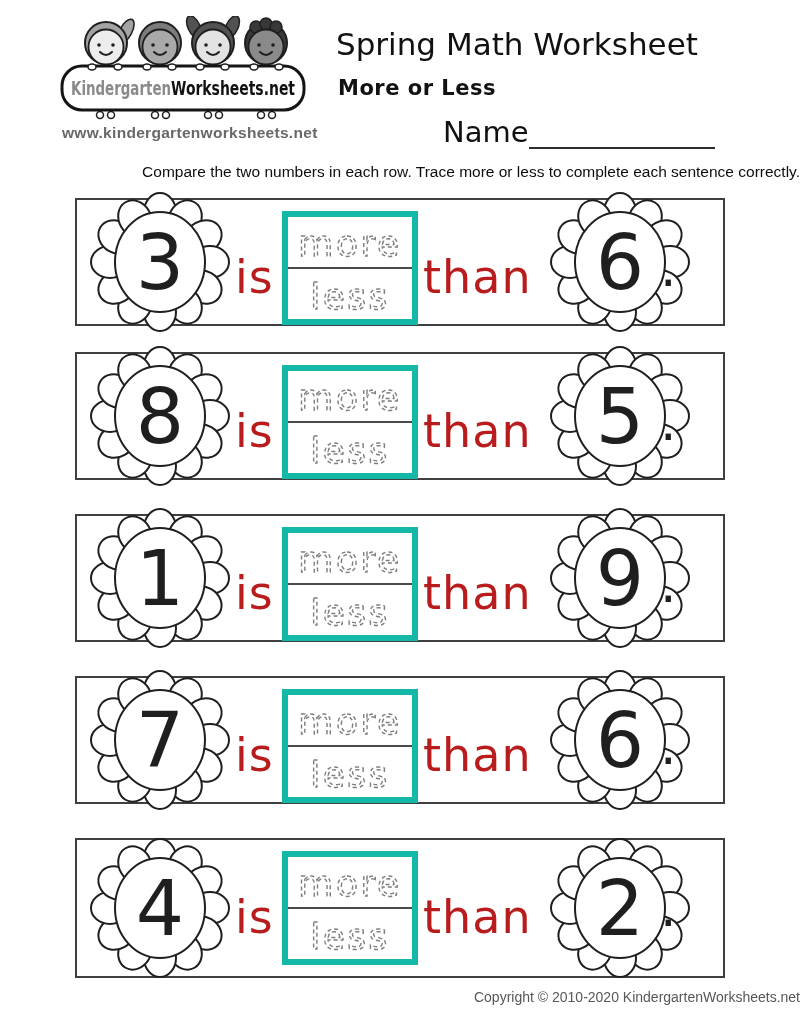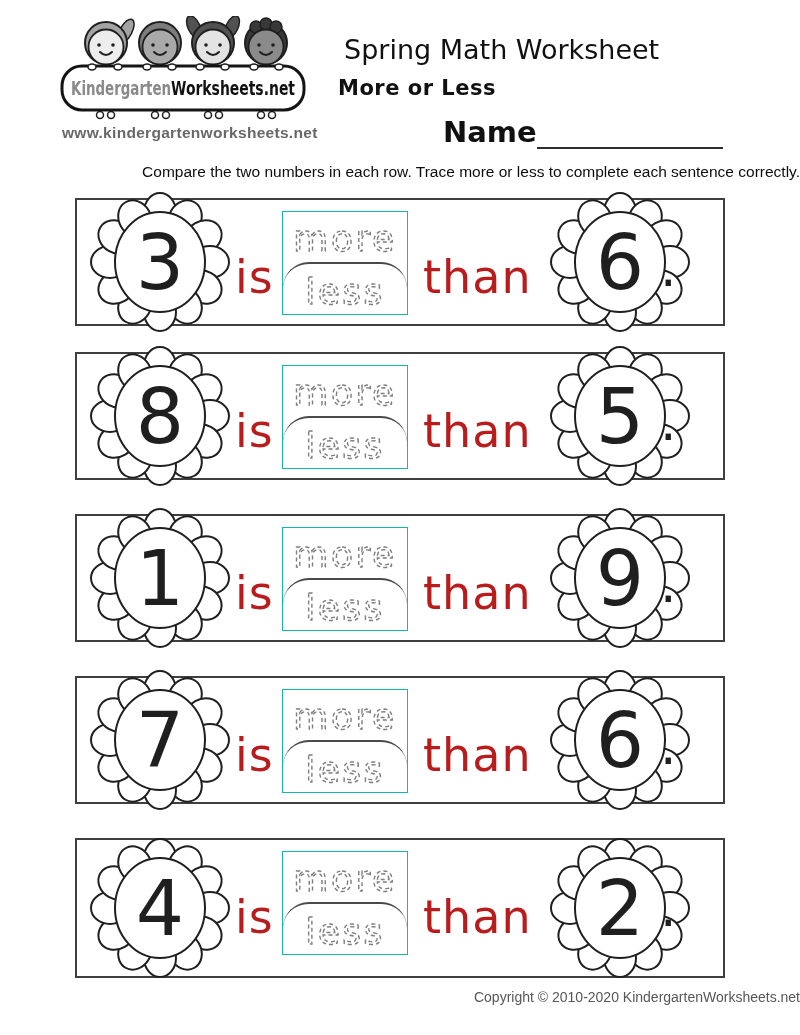--- a/index.html
+++ b/index.html
@@ -6,25 +6,25 @@
   .page{position:relative;width:800px;height:1035px;background:#ffffff;overflow:hidden;
         font-family:"Liberation Sans",sans-serif;color:#1c1c1c;}
 
   
   .logo-svg{position:absolute;left:58px;top:16px;width:250px;height:122px;}
   .logo-text{font-family:"DejaVu Sans",sans-serif;font-weight:bold;font-size:20px;}
   .lg{fill:#8a8a8a;}
   .lb{fill:#111111;}
   .url{position:absolute;left:62px;top:124px;width:246px;text-align:center;
        font-size:15.5px;letter-spacing:.3px;color:#686868;font-weight:bold;}
-  .title{position:absolute;left:336px;top:26px;margin:8px;font-family:"DejaVu Sans",sans-serif;
-         font-weight:400;font-size:27px;color:#111;}
+  .title{position:absolute;left:336px;top:26px;margin:0;font-family:"DejaVu Sans",sans-serif;
+         font-weight:400;font-size:31px;color:#111;}
   .subtitle{position:absolute;left:338px;top:76px;margin:0;font-family:"DejaVu Sans",sans-serif;
             font-weight:700;font-size:21px;letter-spacing:.5px;color:#111;}
-  .name-row{position:absolute;left:443px;top:116px;display:flex;align-items:flex-end;font-weight:bold;}
+  .name-row{position:absolute;left:443px;top:116px;display:flex;align-items:flex-end;}
   .name-label{font-family:"DejaVu Sans",sans-serif;font-size:29px;line-height:1.15;color:#111;}
   .name-line{display:inline-block;width:186px;border-bottom:2.5px solid #2e2e2e;height:30px;}
 
   .instructions{position:absolute;left:0;top:163px;width:100%;margin:0;text-align:right;
                 font-size:15.5px;color:#0d0d0d;}
 
   
   .row{position:absolute;left:75px;width:646px;height:124px;border:2px solid #3f3f3f;background:#fff;}
   .r1{top:198px;} .r2{top:352px;} .r3{top:514px;} .r4{top:676px;} .r5{top:838px;height:136px;}
 
@@ -33,23 +33,23 @@
   .f-left{left:13px;} .f-right{left:473px;}
   .petal{fill:#ffffff;stroke:#1f1f1f;stroke-width:2px;}
   .flower-center{fill:#ffffff;stroke:#1f1f1f;stroke-width:2px;}
   .flower-num{font-family:"DejaVu Sans",sans-serif;font-size:76px;fill:#1f1f1f;text-anchor:middle;}
 
   .word{position:absolute;top:54px;line-height:1;font-family:"DejaVu Sans",sans-serif;
         font-size:46px;color:#b91c1c;letter-spacing:1px;}
   .w-is{left:158px;} .w-than{left:346px;}
 
   .trace-box{position:absolute;left:205px;top:11px;width:124px;height:102px;
-             border:1px solid #14b8a6;background:#fff;}
+             border:6px solid #14b8a6;background:#fff;}
   .trace-half{width:124px;height:50px;}
-  .trace-half.bottom{border-top:2px solid #4a4a4a;border-radius:26px;}
+  .trace-half.bottom{border-top:2px solid #4a4a4a;}
   .tsvg{display:block;width:124px;height:50px;overflow:visible;}
   .trace-text{font-family:"DejaVu Sans",sans-serif;font-size:36px;letter-spacing:2.5px;
               fill:none;stroke:#7f7f7f;stroke-width:1.4px;stroke-dasharray:4 3;text-anchor:middle;}
 
   .period{position:absolute;left:583px;top:42px;line-height:1;font-family:"DejaVu Sans",sans-serif;
           font-size:52px;color:#1f1f1f;}
 
   
   .footer-line{position:absolute;left:0;width:100%;text-align:center;color:#575757;}
   .fl1{top:989px;font-size:14px;text-align:right;}

